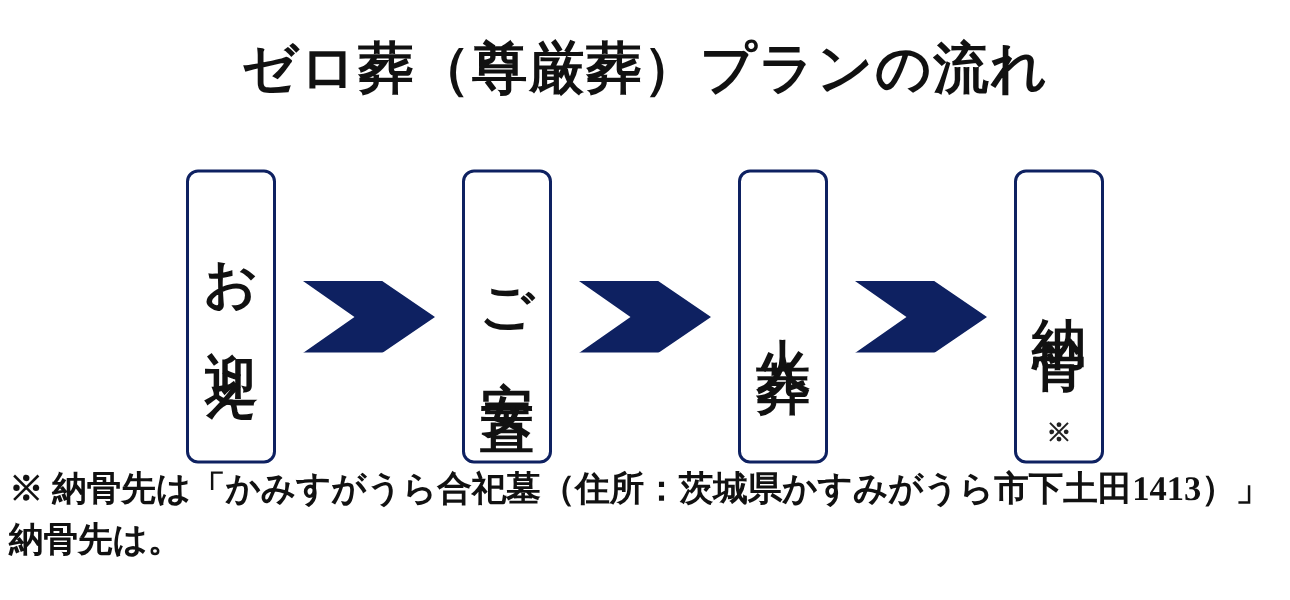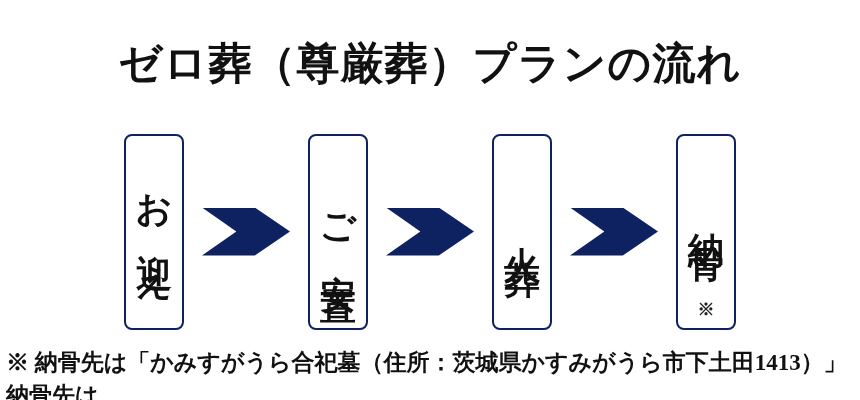--- a/index.html
+++ b/index.html
@@ -9,23 +9,23 @@
     width: 860px;
     height: 400px;
     overflow: hidden;
     font-family: "Liberation Serif", "DejaVu Serif", serif;
     color: #1a1a1a;
   }
   .page { width: 860px; height: 400px; position: relative; }
 
   
   .title {
-    padding-top: 38px;
+    padding-top: 25px;
     text-align: center;
-    font-size: 43px;
+    font-size: 37px;
     font-weight: bold;
     letter-spacing: 1px;
     line-height: 1.2;
     color: #111;
     white-space: nowrap;
   }
 
   
   .flow {
     margin-top: 44px;
@@ -72,21 +72,20 @@
   .flow-arrow {
     width: 88px;
     height: 48px;
     flex: 0 0 auto;
     background: var(--navy);
     clip-path: polygon(0% 0%, 60% 0%, 100% 50%, 60% 100%, 0% 100%, 39% 50%);
   }
 
   
   .note {
-    margin-top: 16px;
     padding-left: 6px;
     font-size: 23px;
     font-weight: bold;
     line-height: 1.44;
     color: #111;
     white-space: nowrap;
   }
 </style>
 </head>
 <body>

